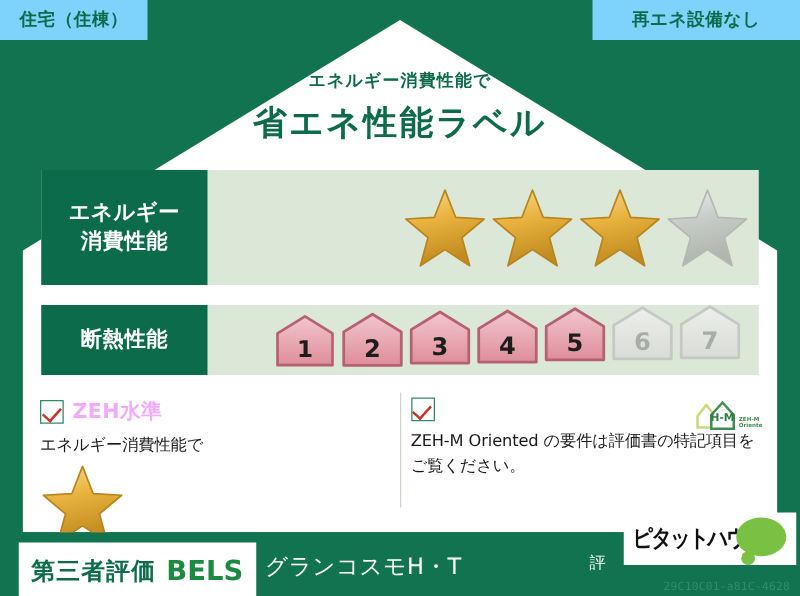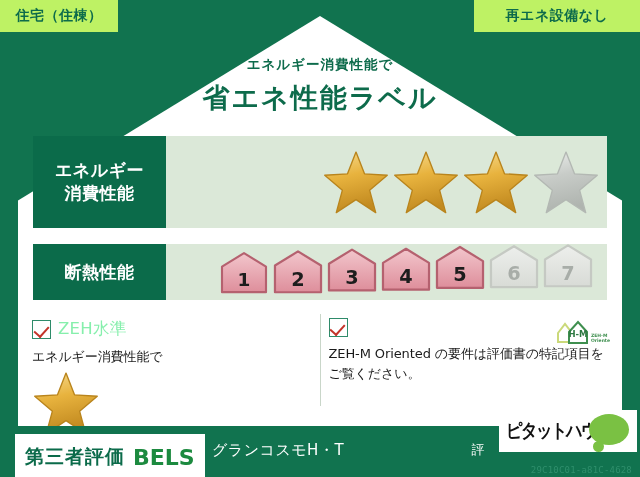--- a/index.html
+++ b/index.html
@@ -32,21 +32,21 @@
     width: 604px;
     height: 410px;
     background: #ffffff;
     clip-path: polygon(50% 0%, 100% 45%, 100% 100%, 0% 100%, 0% 45%);
   }
 
   
   .corner-tag {
     position: absolute;
     top: 0;
-    background: #bef264;
+    background: #7dd3fc;
     color: #0d6b4b;
     font-weight: bold;
     font-size: 14px;
     letter-spacing: .5px;
     display: flex;
     align-items: center;
     justify-content: center;
     height: 32px;
     box-sizing: border-box;
   }
@@ -169,23 +169,23 @@
     position: absolute;
     left: 3.5px;
     top: 2px;
     width: 7px;
     height: 12px;
     border: solid #c4342a;
     border-width: 0 2.6px 2.6px 0;
     transform: rotate(42deg);
   }
   .note-title {
-    color: #86efac;
+    color: #f0abfc;
     font-size: 16.5px;
-    font-weight: normal;
+    font-weight: bold;
     letter-spacing: .3px;
     white-space: nowrap;
   }
   .note-body {
     color: #1a1a1a;
     font-size: 13px;
     line-height: 1.55;
     letter-spacing: -.1px;
   }
   .inline-star { vertical-align: -3px; margin: 0 1px; }
@@ -229,21 +229,21 @@
     color: #1c8a3f;
     font-size: 22px;
     font-weight: bold;
     letter-spacing: 0px;
   }
   .prop-name {
     position: absolute;
     left: 212px;
     top: 15px;
     color: #ffffff;
-    font-size: 15px;
+    font-size: 18px;
     letter-spacing: .5px;
   }
   .eval-text {
     position: absolute;
     right: 155px;
     top: 15px;
     color: #ffffff;
     font-size: 13px;
     letter-spacing: .5px;
   }

